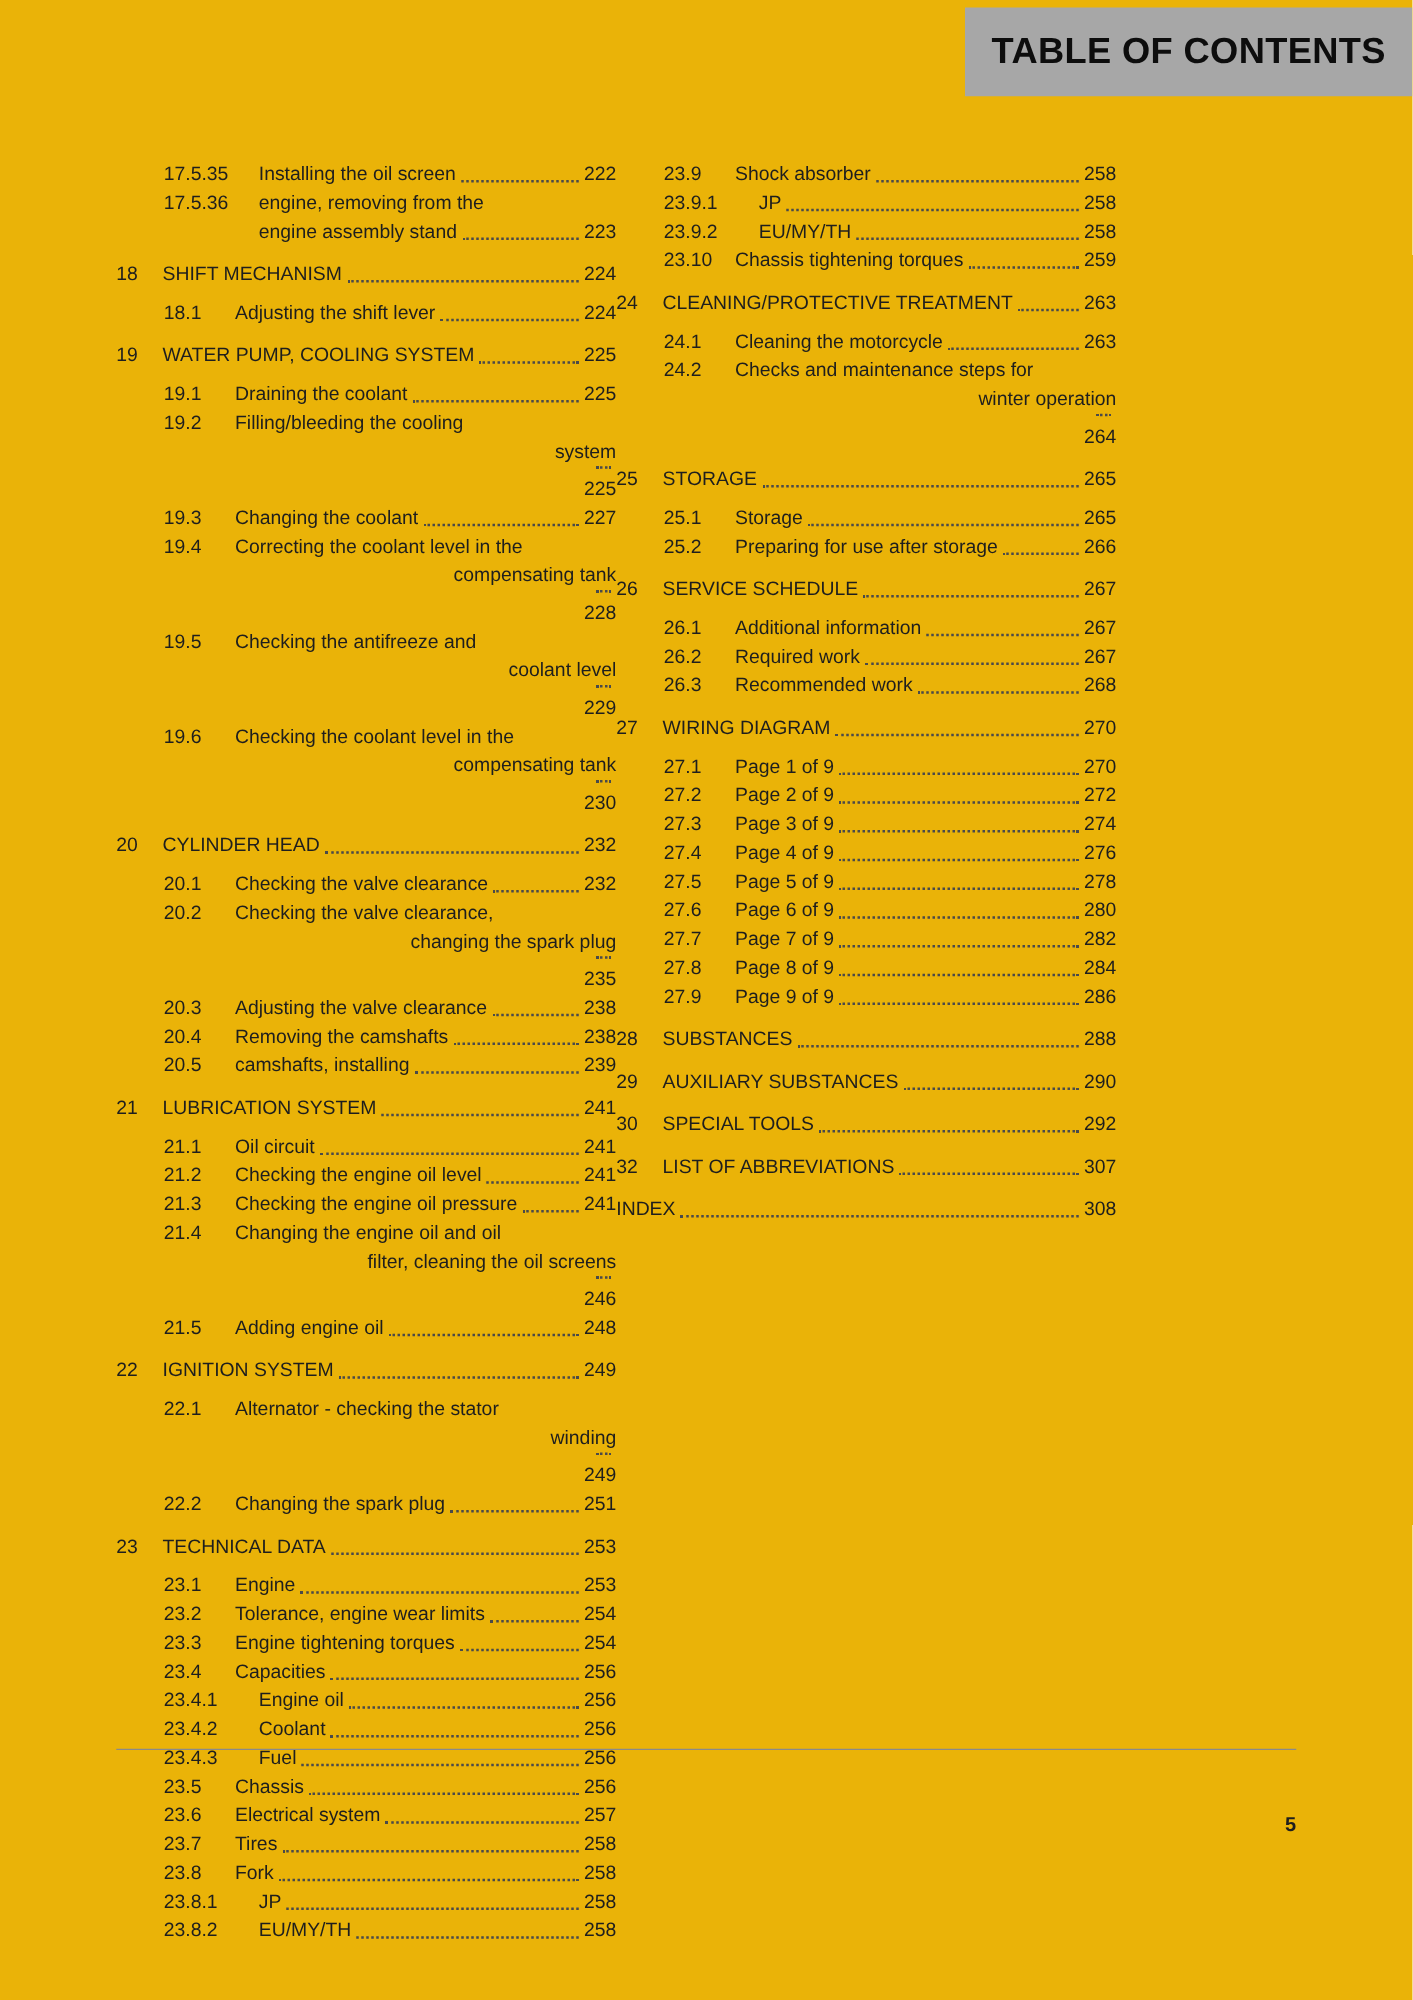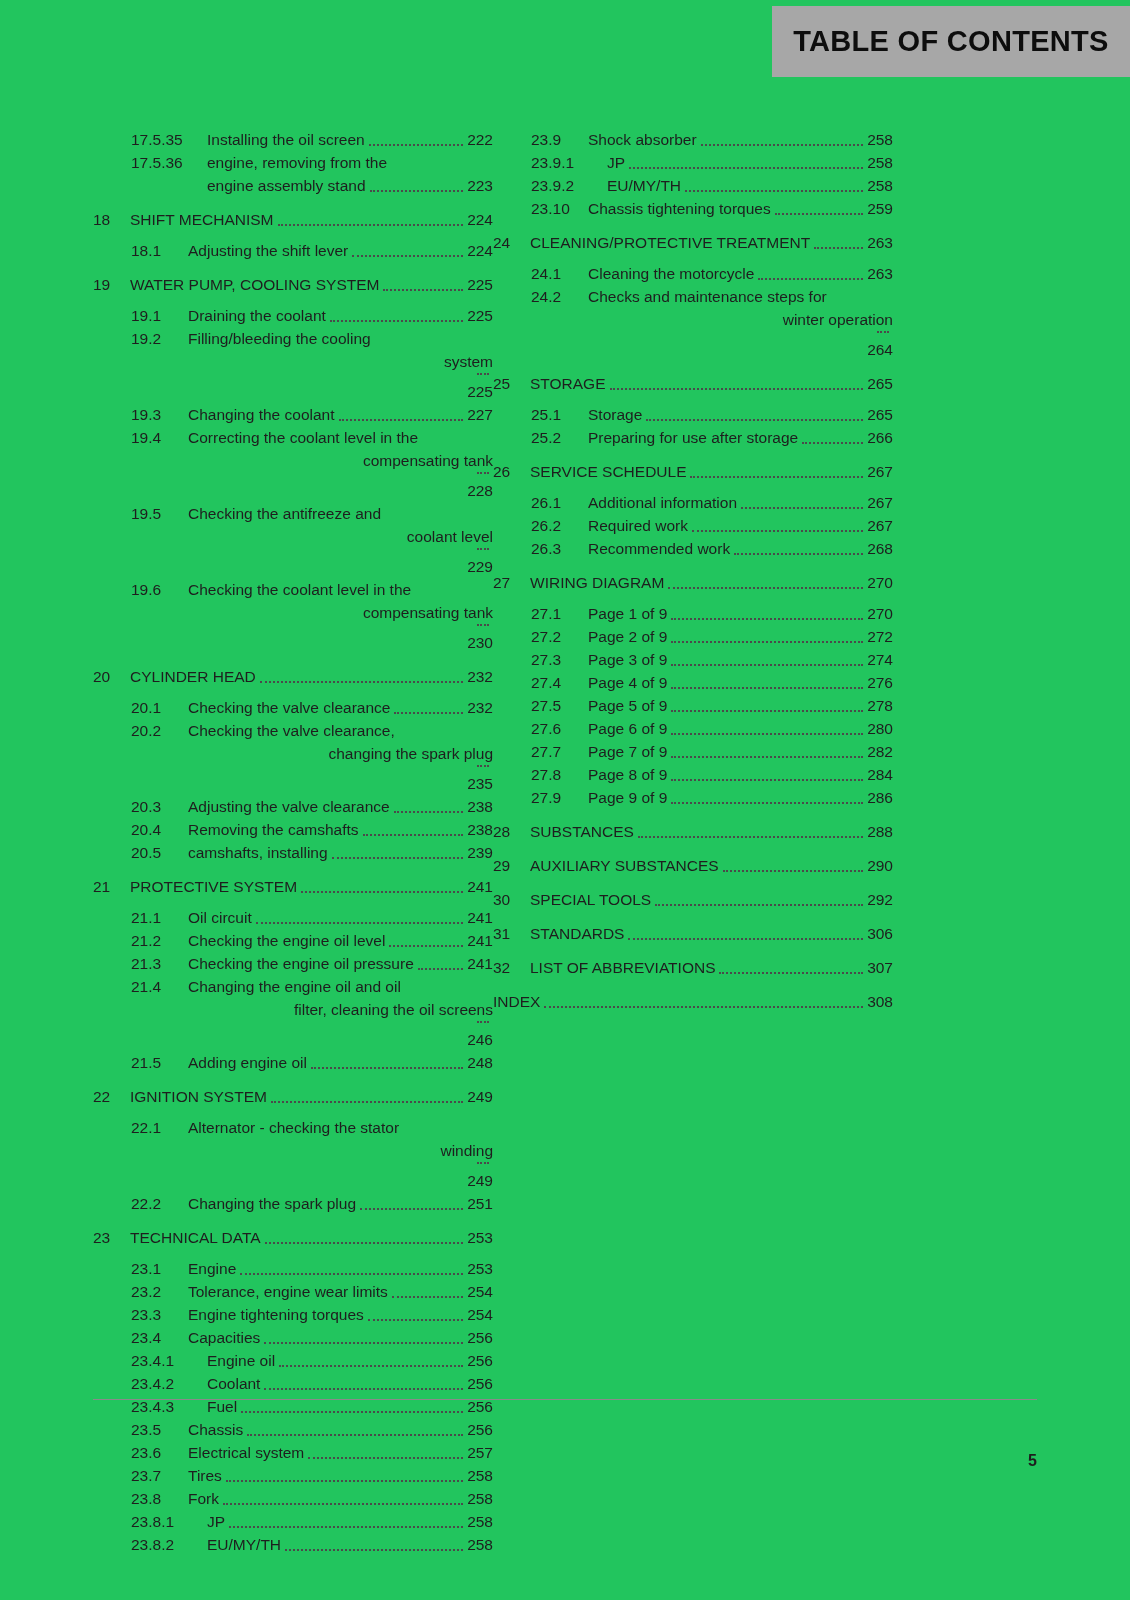--- a/index.html
+++ b/index.html
@@ -1,21 +1,21 @@
 <!DOCTYPE html>
 <html><head>
 <meta charset="utf-8">
 <style>
   html, body { margin: 0; padding: 0; background: #ffffff; }
   .sheet {
     position: relative;
     width: 1130px;
     height: 1600px;
     margin: 0 auto;
-    background: #22c55e;
+    background: #eab308;
     font-family: "Liberation Sans", sans-serif;
     color: #1e1e1e;
     overflow: hidden;
   }
   .toc-header {
     position: absolute;
     top: 6px;
     right: 0;
     width: 358px;
     height: 71px;
@@ -243,21 +243,21 @@
             <div class="line">
               <span class="num">20.5</span>
               <span class="txt">camshafts, installing</span>
               <span class="leader"></span>
               <span class="pg">239</span>
             </div>
           </div>
           <div class="entry lvl1">
             <div class="line">
               <span class="num">21</span>
-              <span class="txt">PROTECTIVE SYSTEM</span>
+              <span class="txt">LUBRICATION SYSTEM</span>
               <span class="leader"></span>
               <span class="pg">241</span>
             </div>
           </div>
           <div class="entry lvl2">
             <div class="line">
               <span class="num">21.1</span>
               <span class="txt">Oil circuit</span>
               <span class="leader"></span>
               <span class="pg">241</span>
@@ -649,28 +649,20 @@
               <span class="leader"></span>
               <span class="pg">290</span>
             </div>
           </div>
           <div class="entry lvl1">
             <div class="line">
               <span class="num">30</span>
               <span class="txt">SPECIAL TOOLS</span>
               <span class="leader"></span>
               <span class="pg">292</span>
-            </div>
-          </div>
-          <div class="entry lvl1">
-            <div class="line">
-              <span class="num">31</span>
-              <span class="txt">STANDARDS</span>
-              <span class="leader"></span>
-              <span class="pg">306</span>
             </div>
           </div>
           <div class="entry lvl1">
             <div class="line">
               <span class="num">32</span>
               <span class="txt">LIST OF ABBREVIATIONS</span>
               <span class="leader"></span>
               <span class="pg">307</span>
             </div>
           </div>

